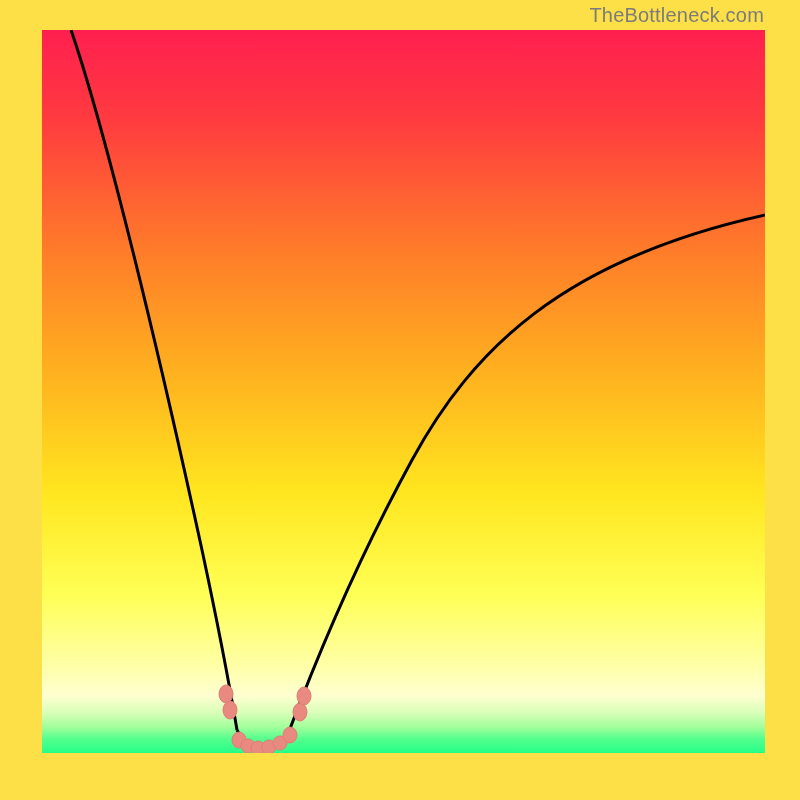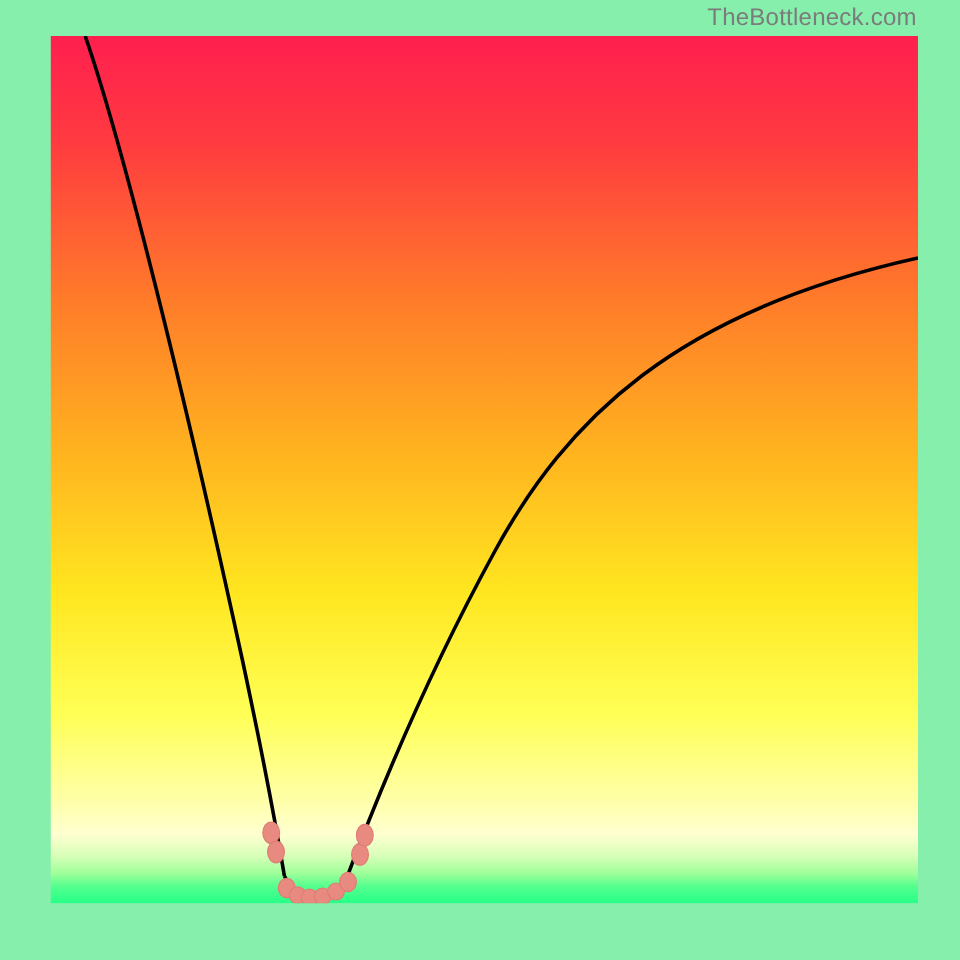--- a/index.html
+++ b/index.html
@@ -9,21 +9,21 @@
     height: 800px;
     background: #000;
     overflow: hidden;
   }
   .frame {
     position: absolute;
     left: 0;
     top: 0;
     width: 800px;
     height: 800px;
-    background: #86efac;
+    background: #fde047;
     text-decoration: underline;
   }
   .plot-area {
     position: absolute;
     left: 42px;
     top: 30px;
     width: 723px;
     height: 723px;
     overflow: hidden;
   }

